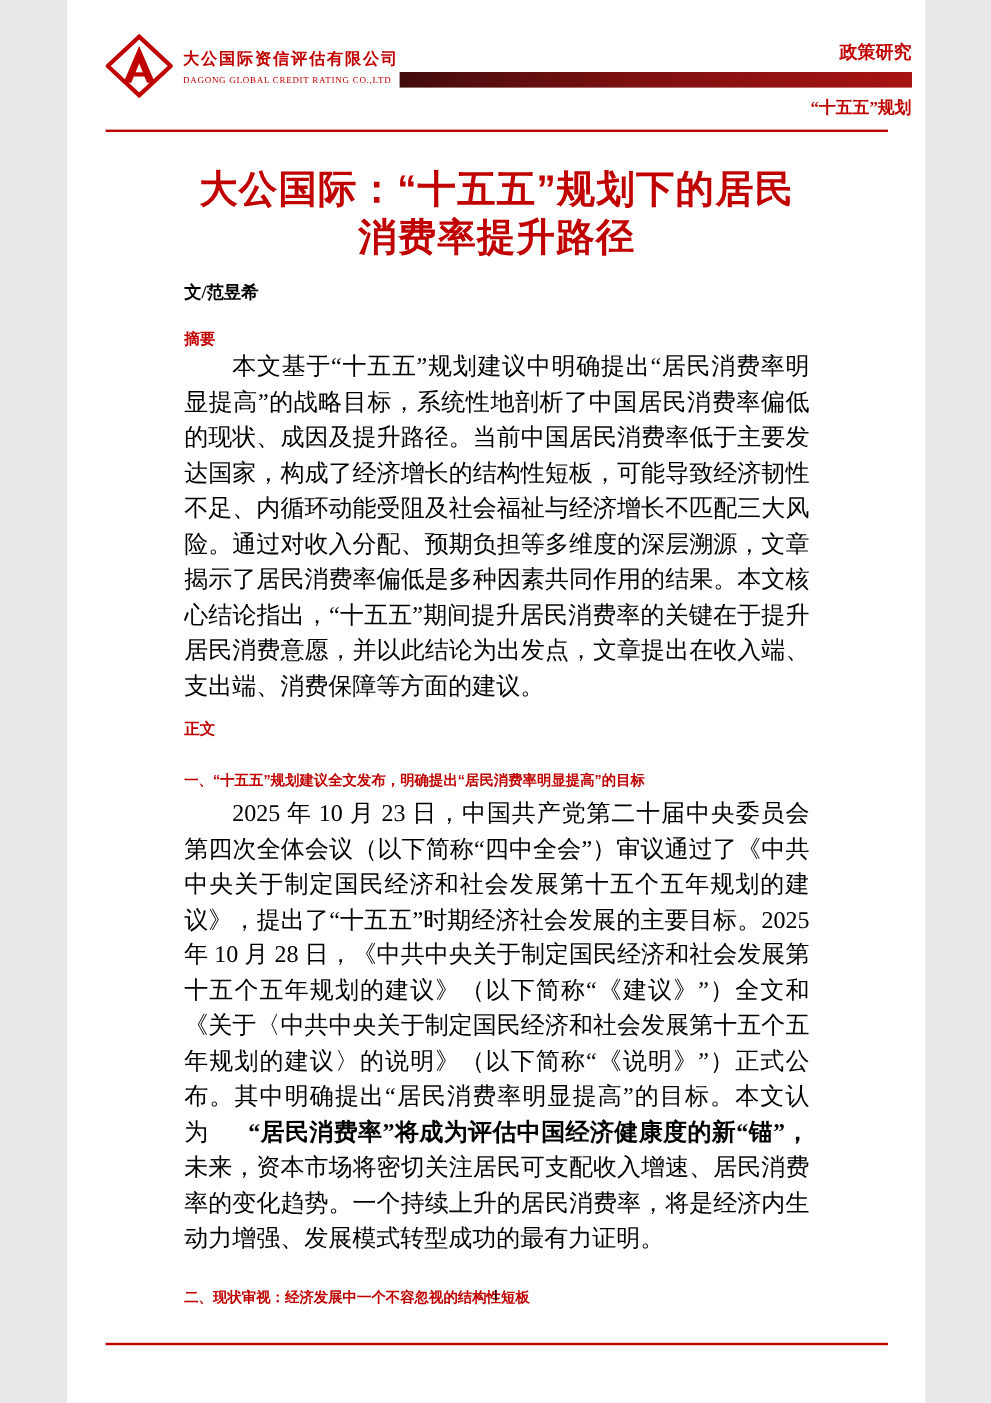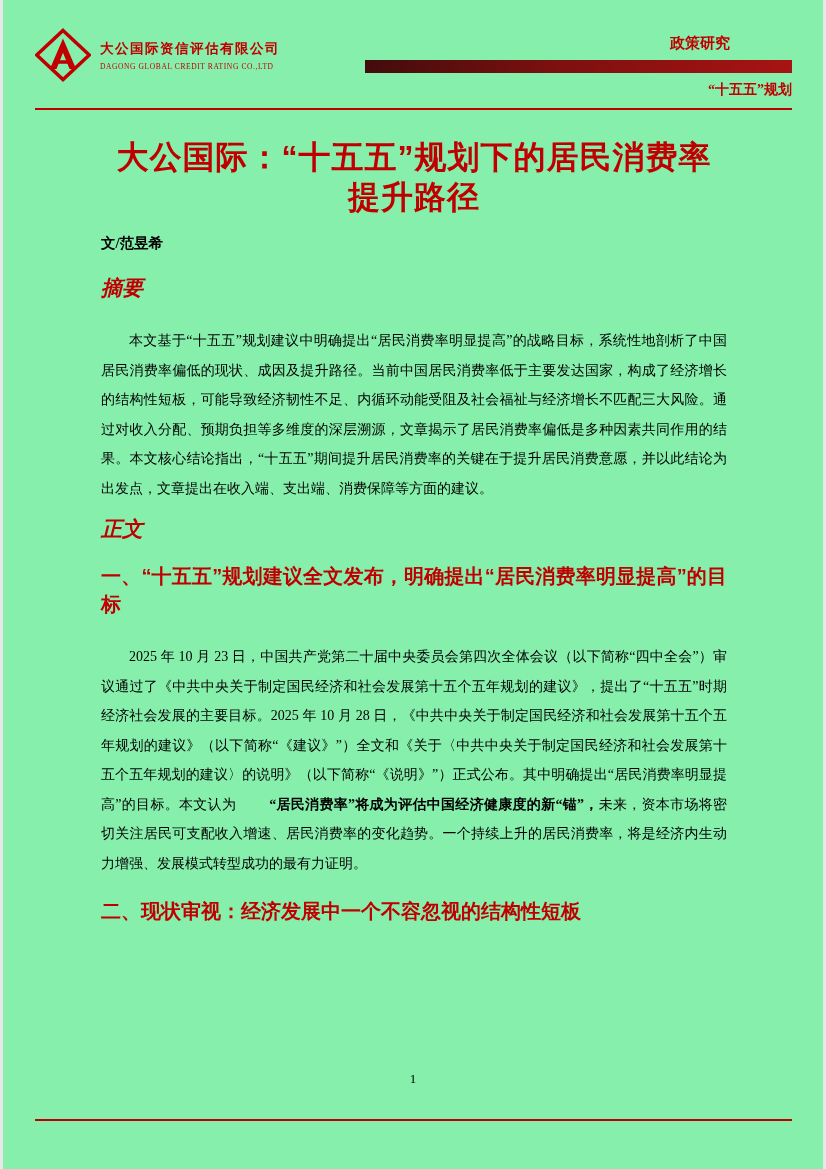--- a/index.html
+++ b/index.html
@@ -3,23 +3,23 @@
 <meta charset="utf-8">
 <style>
   * { margin: 0; padding: 0; box-sizing: border-box; }
   html, body { background: #e8e8e8; }
   body {
     font-family: "Liberation Serif", "DejaVu Serif", serif;
     color: #000;
   }
   .page {
     position: relative;
-    width: 820px;
+    width: 715px;
     height: 1169px;
-    background: #86efac;
+    background: #ffffff;
     margin: 0 auto;
     overflow: hidden;
   }
 
   
   .page-header {
     display: flex;
     justify-content: space-between;
     align-items: flex-start;
     padding: 28px 31px 0 32px;
@@ -49,21 +49,20 @@
   .header-right {
     display: flex;
     flex-direction: column;
     align-items: flex-end;
     margin-top: 6px;
   }
   .category {
     color: #c00000;
     font-size: 15px;
     font-weight: bold;
-    margin-right: 62px;
     font-family: "Liberation Sans", "DejaVu Sans", sans-serif;
   }
   .gradient-bar {
     width: 427px;
     height: 13px;
     margin-top: 7px;
     background: linear-gradient(90deg, #420c0c 0%, #7d1010 45%, #a81313 100%);
   }
   .series {
     color: #c00000;
@@ -90,42 +89,41 @@
     font-family: "Liberation Sans", "DejaVu Sans", sans-serif;
   }
   .byline {
     text-align: left;
     font-size: 14.5px;
     margin-top: 17px;
     font-weight: bold;
   }
   .abstract-heading, .body-heading {
     color: #c00000;
-    font-size: 21px;
+    font-size: 13px;
     font-weight: bold;
     margin-top: 21px;
     font-family: "Liberation Sans", "DejaVu Sans", sans-serif;
-    font-style: italic;
   }
   .body-heading { margin-top: 12px; }
   .section-heading {
     color: #c00000;
-    font-size: 20px;
+    font-size: 12px;
     font-weight: bold;
     line-height: 28px;
     margin-top: 19px;
     text-align: justify;
     font-family: "Liberation Sans", "DejaVu Sans", sans-serif;
   }
   .body-para {
-    font-size: 14px;
+    font-size: 20px;
     line-height: 29.5px;
     text-align: justify;
     text-indent: 2em;
-    margin-top: 24px;
+    margin-top: 0;
   }
   .bold-run { font-weight: bold; padding-left: 33px; }
 
   
   .page-number {
     position: absolute;
     bottom: 82px;
     left: 0;
     width: 100%;
     text-align: center;

